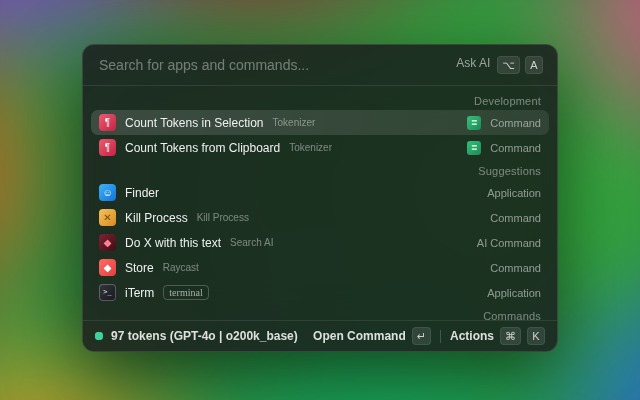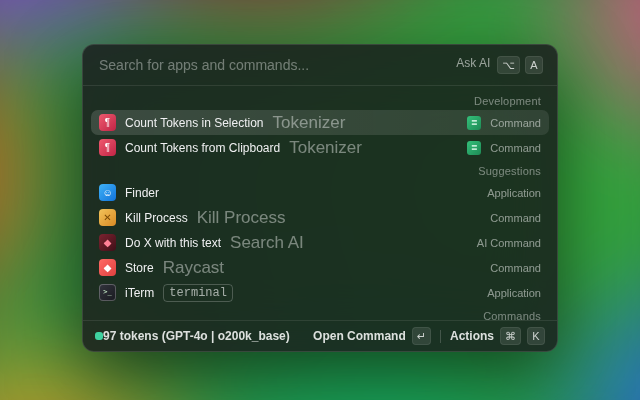--- a/index.html
+++ b/index.html
@@ -36,27 +36,27 @@
     padding:5px 8px 3px 8px;letter-spacing:.2px;text-align:right;}
   .row{display:flex;align-items:center;gap:9px;height:25px;padding:0 8px;
     border-radius:7px;cursor:default;}
   .row.selected{background:linear-gradient(90deg,rgba(255,255,255,0.14),rgba(255,255,255,0.09));}
   .item-icon{width:17px;height:17px;border-radius:4px;flex:0 0 17px;
     display:inline-flex;align-items:center;justify-content:center;overflow:hidden;}
   .item-icon .glyph{font-size:10px;line-height:1;}
   .item-icon.small{width:14px;height:14px;flex:0 0 14px;border-radius:3px;}
   .item-icon.small .glyph{font-size:8px;}
   .title{font-size:12px;color:#f0f0f2;white-space:nowrap;}
-  .subtitle{font-size:17px;color:rgba(255,255,255,0.42);white-space:nowrap;}
-  .tagbadge{font-family:Liberation Mono, monospace;font-size:12px;
+  .subtitle{font-size:10px;color:rgba(255,255,255,0.42);white-space:nowrap;}
+  .tagbadge{font-family:Liberation Serif, serif;font-size:10px;
     color:rgba(255,255,255,0.6);border:1px solid rgba(255,255,255,0.22);
     border-radius:4px;padding:1px 5px;}
   .spacer{flex:1;}
   .type{font-size:11px;color:rgba(255,255,255,0.5);white-space:nowrap;}
-  .footer{flex:0 0 30px;display:flex;align-items:center;padding:0 12px;
+  .footer{flex:0 0 30px;display:flex;align-items:center;gap:8px;padding:0 12px;
     border-top:1px solid rgba(255,255,255,0.09);}
   .dot{width:8px;height:8px;border-radius:3px;flex:0 0 8px;}
   .status{font-size:12px;color:rgba(255,255,255,0.85);font-weight:bold;}
   .footer-right{margin-left:auto;display:flex;align-items:center;gap:6px;}
   .footer-action{font-size:12px;color:rgba(255,255,255,0.85);font-weight:bold;}
   .vdiv{width:1px;height:13px;background:rgba(255,255,255,0.18);margin:0 3px;}
 </style>
 </head>
 <body>
 

